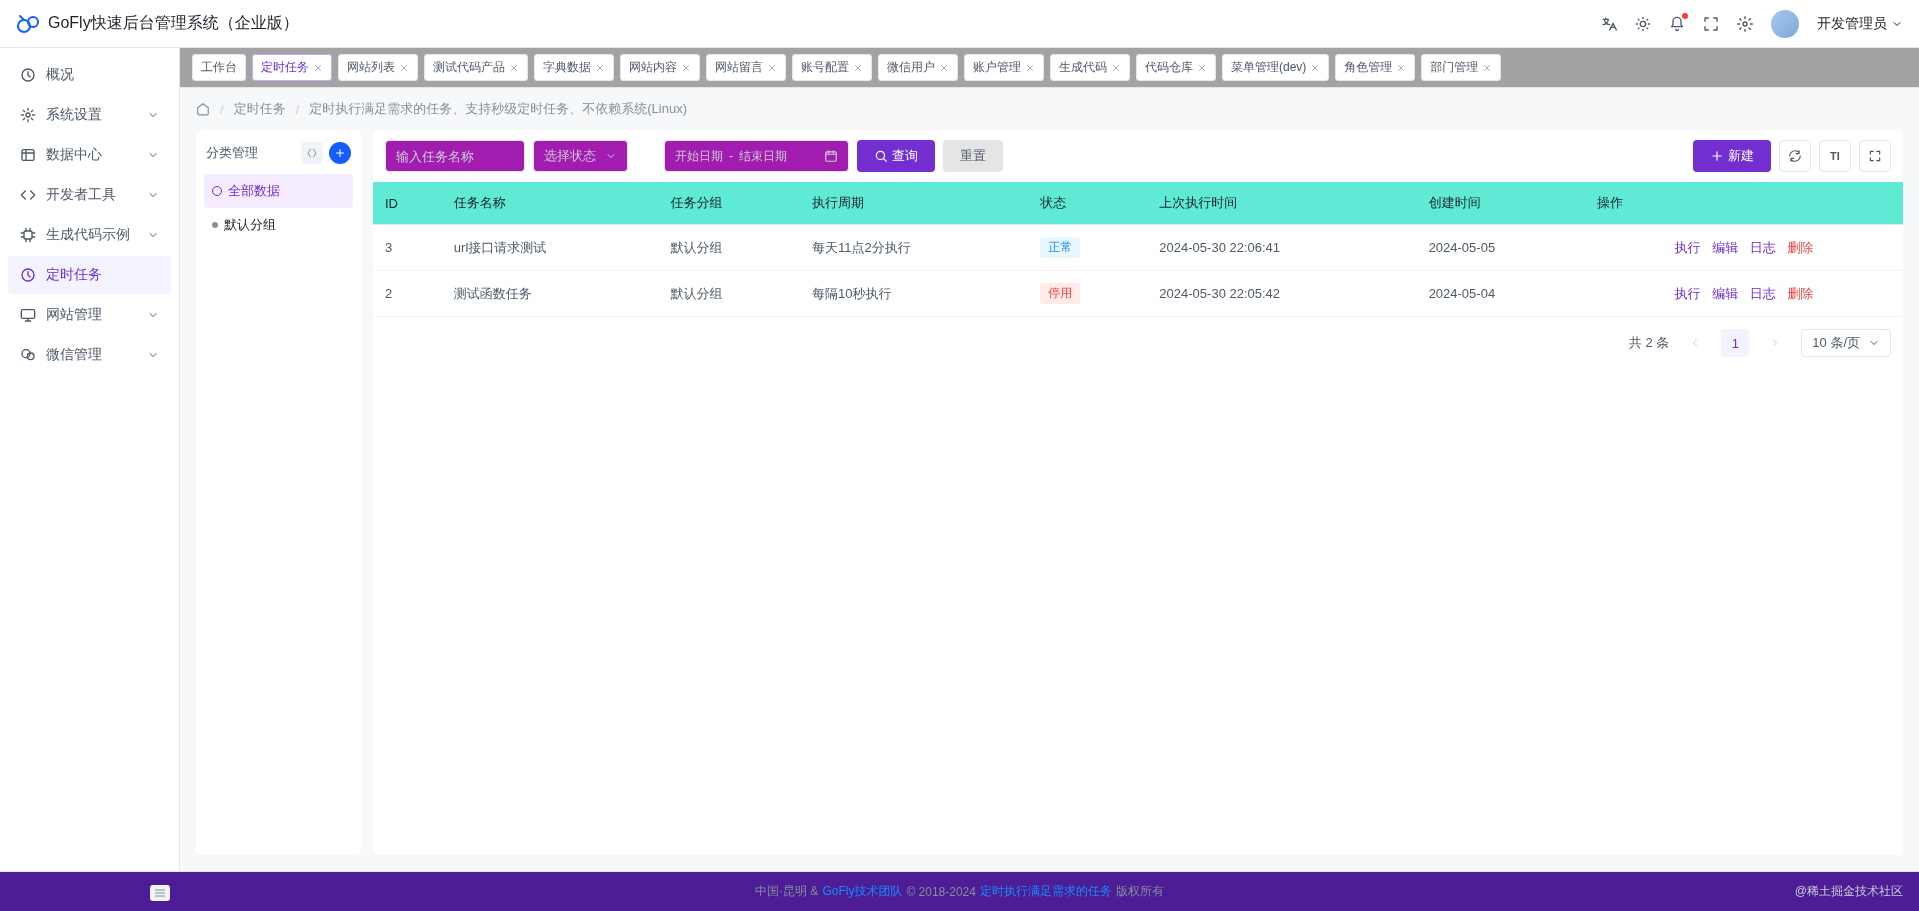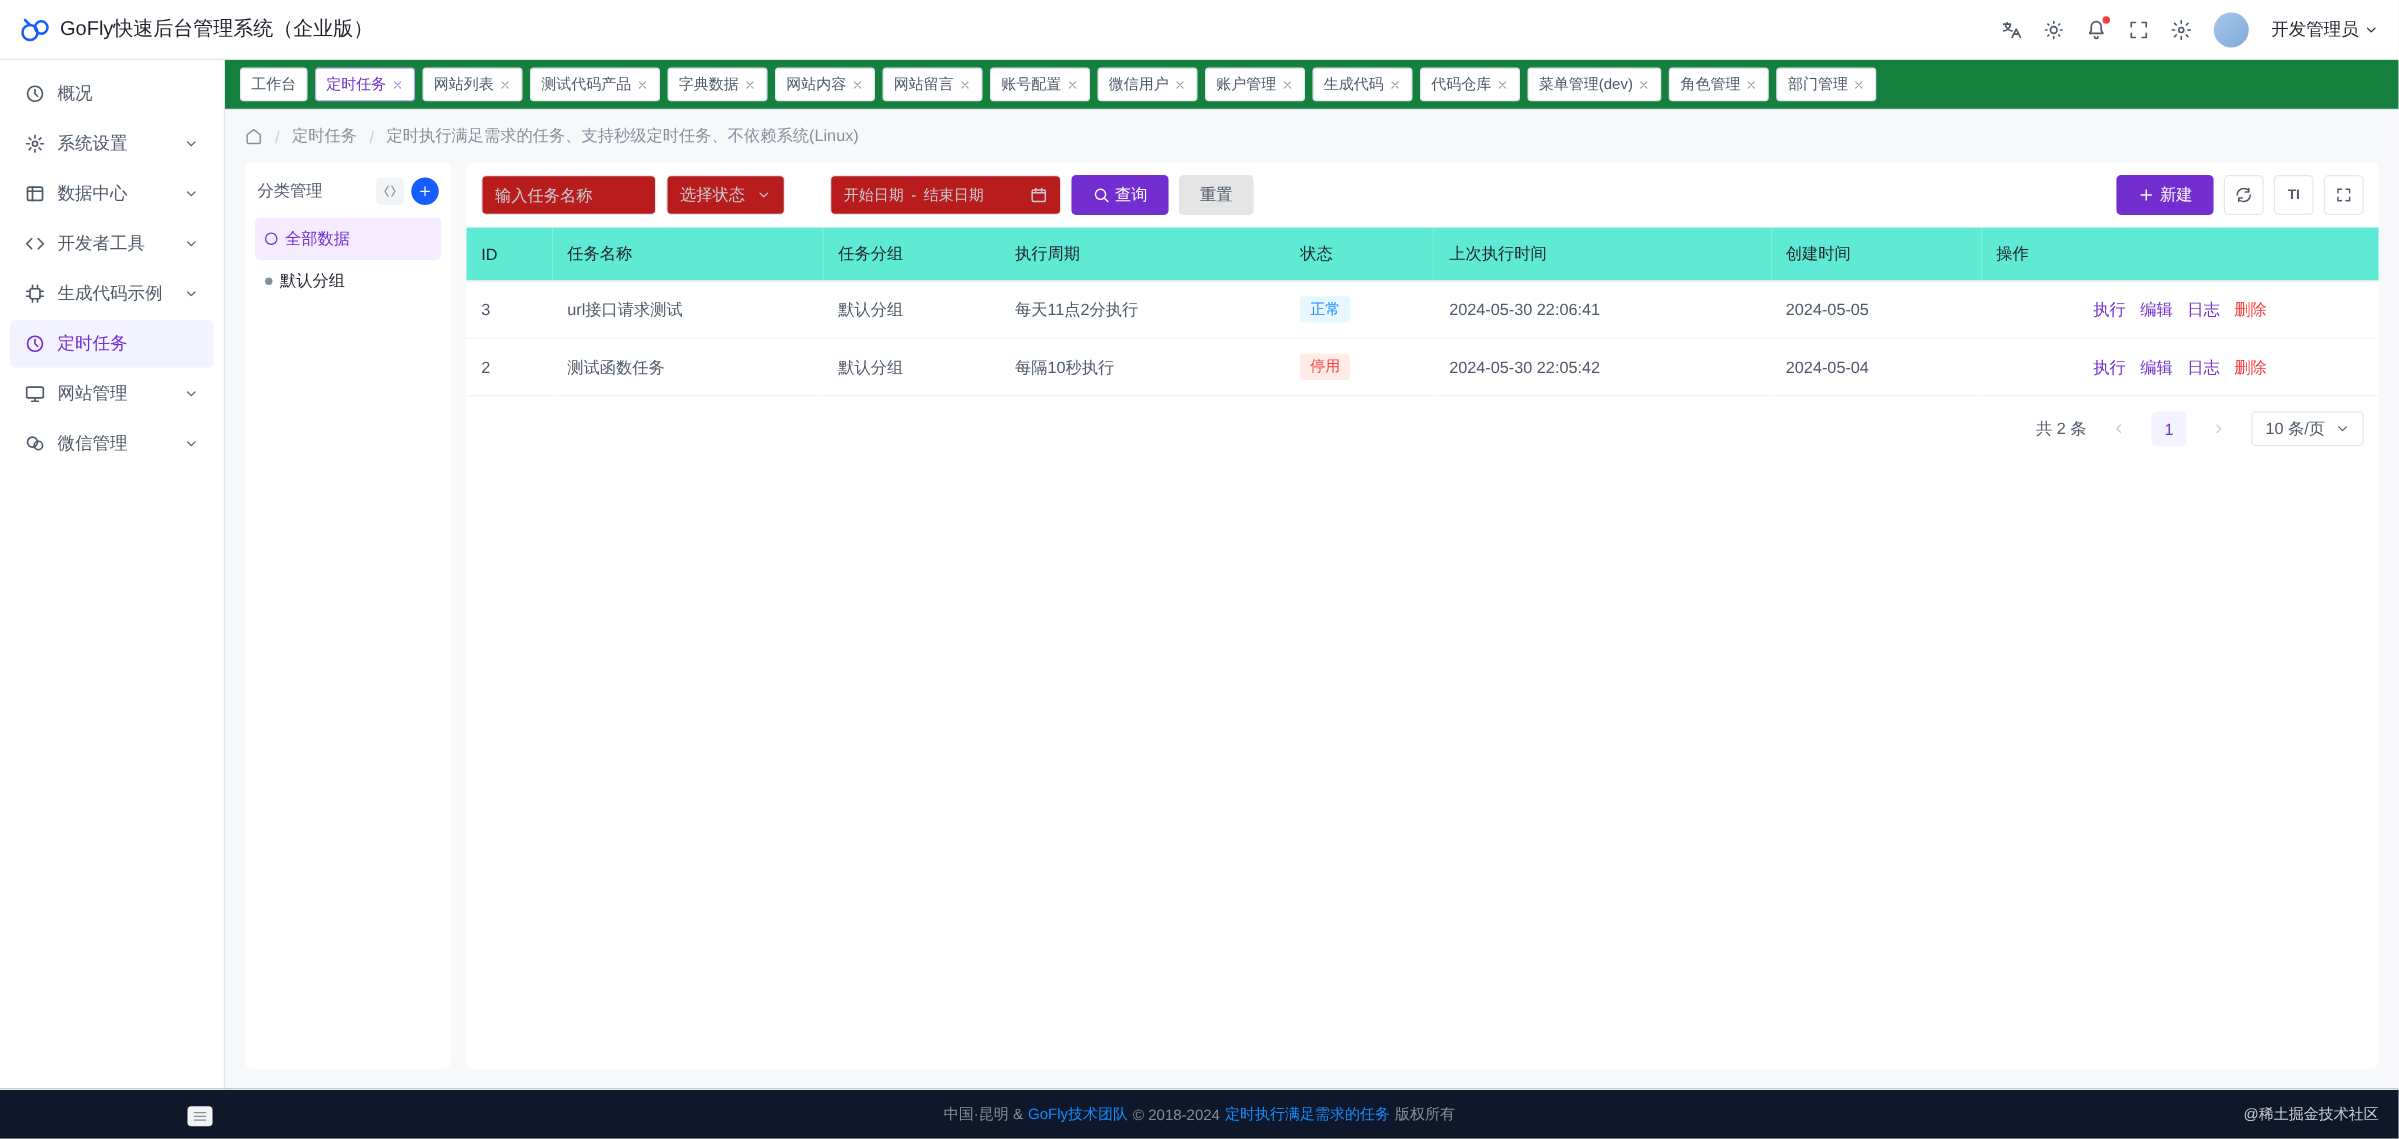--- a/index.html
+++ b/index.html
@@ -20,21 +20,21 @@
 .container { display: flex; height: calc(100vh - 48px - 40px); }
 .sidebar { width: 180px; background: #fff; border-right: 1px solid #e5e6eb; padding: 8px; }
 .menu-item { display: flex; align-items: center; gap: 10px; padding: 10px 12px; border-radius: 4px; cursor: pointer; color: #4e5969; margin-bottom: 2px; }
 .menu-item.active { background: #f2f3ff; color: #722ed1; }
 .menu-icon { width: 16px; height: 16px; flex-shrink: 0; }
 .menu-arrow { margin-left: auto; width: 12px; height: 12px; }
 
 .main { flex: 1; display: flex; flex-direction: column; overflow: hidden; }
 
 
-.tabs-bar { background: #15803d; padding: 6px 12px; display: flex; gap: 6px; border-bottom: 1px solid #e5e6eb; flex-wrap: wrap; }
+.tabs-bar { background: #a3a3a3; padding: 6px 12px; display: flex; gap: 6px; border-bottom: 1px solid #e5e6eb; flex-wrap: wrap; }
 .tab { display: inline-flex; align-items: center; gap: 4px; padding: 4px 8px; border: 1px solid #e5e6eb; border-radius: 3px; font-size: 12px; cursor: pointer; background: #fff; color: #4e5969; }
 .tab.active { color: #722ed1; border-color: #c9a9f0; }
 .tab-close { width: 10px; height: 10px; opacity: 0.6; }
 
 
 .breadcrumb { padding: 12px 16px; display: flex; align-items: center; gap: 10px; color: #86909c; font-size: 13px; }
 .breadcrumb a { color: #86909c; text-decoration: none; }
 .breadcrumb .sep { color: #c9cdd4; }
 
 
@@ -45,21 +45,21 @@
 .cat-btn { width: 22px; height: 22px; border-radius: 4px; display: flex; align-items: center; justify-content: center; cursor: pointer; }
 .cat-btn.collapse { background: #f2f3f5; color: #86909c; }
 .cat-btn.add { background: #165dff; color: #fff; border-radius: 50%; }
 .cat-item { display: flex; align-items: center; gap: 6px; padding: 8px; border-radius: 4px; cursor: pointer; font-size: 13px; }
 .cat-item.active { background: #f5edff; color: #722ed1; }
 .cat-bullet { width: 6px; height: 6px; border-radius: 50%; background: #86909c; }
 .cat-item.active .cat-ring { width: 10px; height: 10px; border: 1.5px solid #722ed1; border-radius: 50%; }
 
 .table-panel { flex: 1; background: #fff; border-radius: 6px; display: flex; flex-direction: column; overflow: hidden; }
 .toolbar { padding: 10px 12px; display: flex; gap: 8px; align-items: center; }
-.input { height: 32px; border: 1px solid #e5e6eb; border-radius: 4px; padding: 0 10px; font-size: 13px; background: #b91c1c; }
+.input { height: 32px; border: 1px solid #e5e6eb; border-radius: 4px; padding: 0 10px; font-size: 13px; background: #a21caf; }
 .input::placeholder { color: #c9cdd4; }
 .select { width: 95px; display: flex; align-items: center; justify-content: space-between; cursor: pointer; color: #c9cdd4; }
 .date-range { width: 185px; display: flex; align-items: center; gap: 6px; color: #c9cdd4; font-size: 12px; margin-left: 28px; }
 .btn { height: 32px; padding: 0 16px; border-radius: 4px; border: 1px solid transparent; cursor: pointer; font-size: 13px; display: inline-flex; align-items: center; gap: 4px; }
 .btn-primary { background: #722ed1; color: #fff; }
 .btn-default { background: #e5e5e5; color: #4e5969; }
 .btn-purple { background: #722ed1; color: #fff; }
 .icon-btn { width: 32px; height: 32px; border: 1px solid #e5e6eb; border-radius: 4px; display: flex; align-items: center; justify-content: center; cursor: pointer; color: #4e5969; }
 .spacer { flex: 1; }
 
@@ -73,21 +73,21 @@
 .action-link.del { color: #f53f3f; }
 .th-center,.td-center { text-align: center; }
 
 .pagination { padding: 12px; display: flex; justify-content: flex-end; align-items: center; gap: 12px; font-size: 13px; color: #4e5969; }
 .page-btn { width: 28px; height: 28px; border-radius: 4px; display: flex; align-items: center; justify-content: center; cursor: pointer; }
 .page-btn.active { background: #f2f3ff; color: #722ed1; }
 .page-btn.nav { color: #c9cdd4; }
 .page-size { border: 1px solid #e5e6eb; padding: 4px 10px; border-radius: 4px; display: flex; align-items: center; gap: 8px; }
 
 
-.footer { height: 40px; background: #0f172a; border-top: 1px solid #e5e6eb; display: flex; align-items: center; justify-content: center; font-size: 12px; color: #86909c; gap: 4px; position: relative; }
+.footer { height: 40px; background: #4c1d95; border-top: 1px solid #e5e6eb; display: flex; align-items: center; justify-content: center; font-size: 12px; color: #86909c; gap: 4px; position: relative; }
 .footer a { color: #168cff; text-decoration: none; }
 .watermark { position: absolute; right: 16px; color: #c9cdd4; }
 .collapse-toggle { position: absolute; left: 150px; bottom: 10px; width: 20px; height: 16px; background: #f2f3f5; border-radius: 3px; display: flex; align-items: center; justify-content: center; cursor: pointer; color: #86909c; }
 
 svg { fill: none; stroke: currentColor; stroke-width: 2; stroke-linecap: round; stroke-linejoin: round; }
 </style>
 </head>
 <body>
 
 <div class="header">

